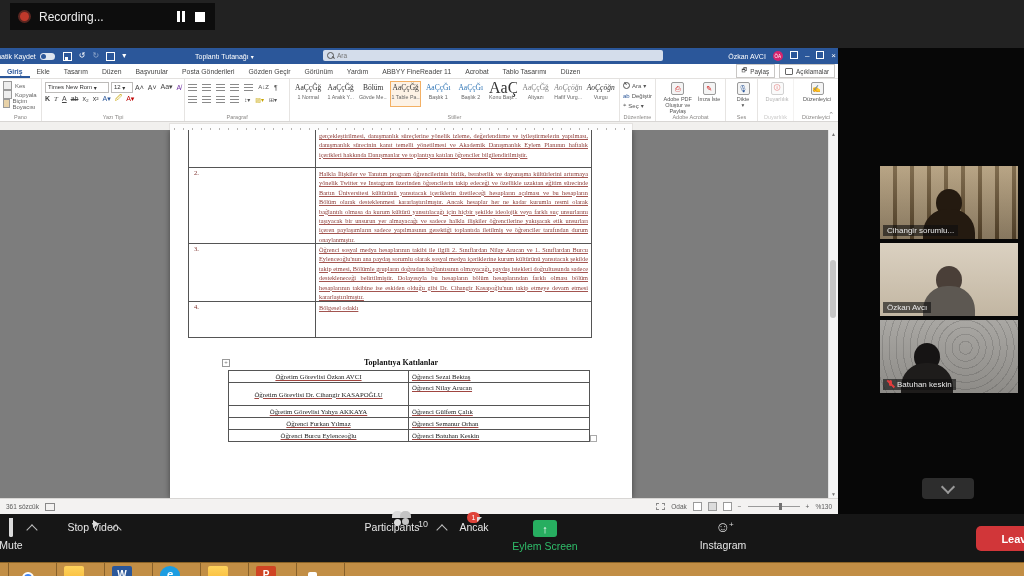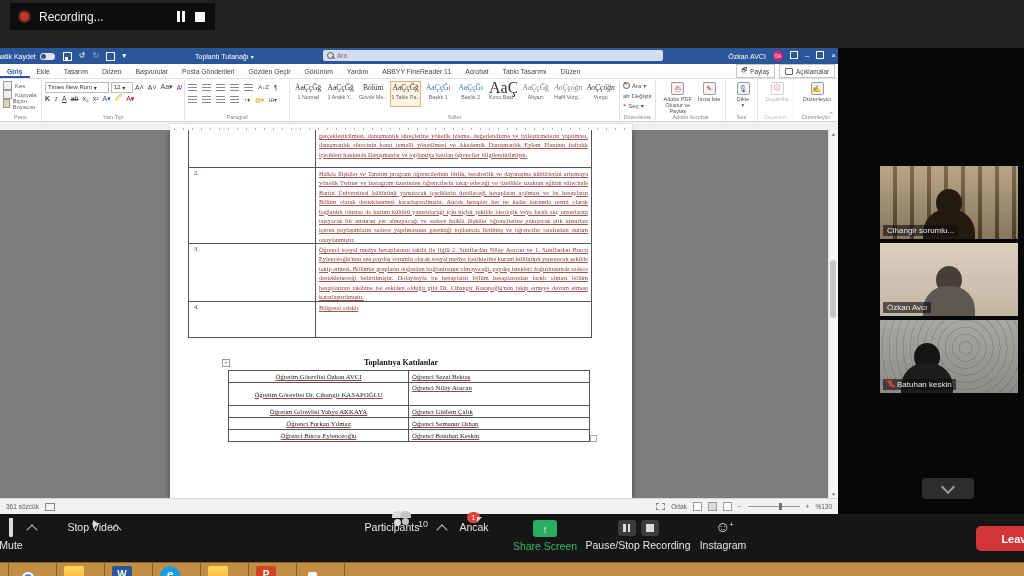--- a/index.html
+++ b/index.html
@@ -506,37 +506,23 @@
     </div>
     <span class="caret" style="left:438px;top:12px;"></span>
 
     <div class="zitem" style="left:448px;width:52px;">
       <span class="chatic"><span class="badge">1</span></span>
       <div class="zlabel">Ancak</div>
     </div>
 
     <div class="zitem" style="left:503px;width:84px;">
       <span class="shareic">↑</span>
-      <div class="zlabel zgreen">Share Screen</div>
-    </div>
-
-    <div class="zitem" style="left:578px;width:120px;">
-      <span class="recbtns">
-        <span class="recbtn">
-            <span class="pp">
-              <i></i>
-              <i></i>
-            </span>
-          </span>
-        <span class="recbtn">
-            <span class="sq"></span>
-          </span>
-      </span>
-      <div class="zlabel">Pause/Stop Recording</div>
-    </div>
+      <div class="zlabel zgreen">Eylem Screen</div>
+    </div>
+
 
     <div class="zitem" style="left:692px;width:62px;">
       <span class="smile">☺<span class="plus">+</span></span>
       <div class="zlabel">Instagram</div>
     </div>
 
     <div id="leave-btn">
         <span>Leave</span>
       </div>
   </div>

